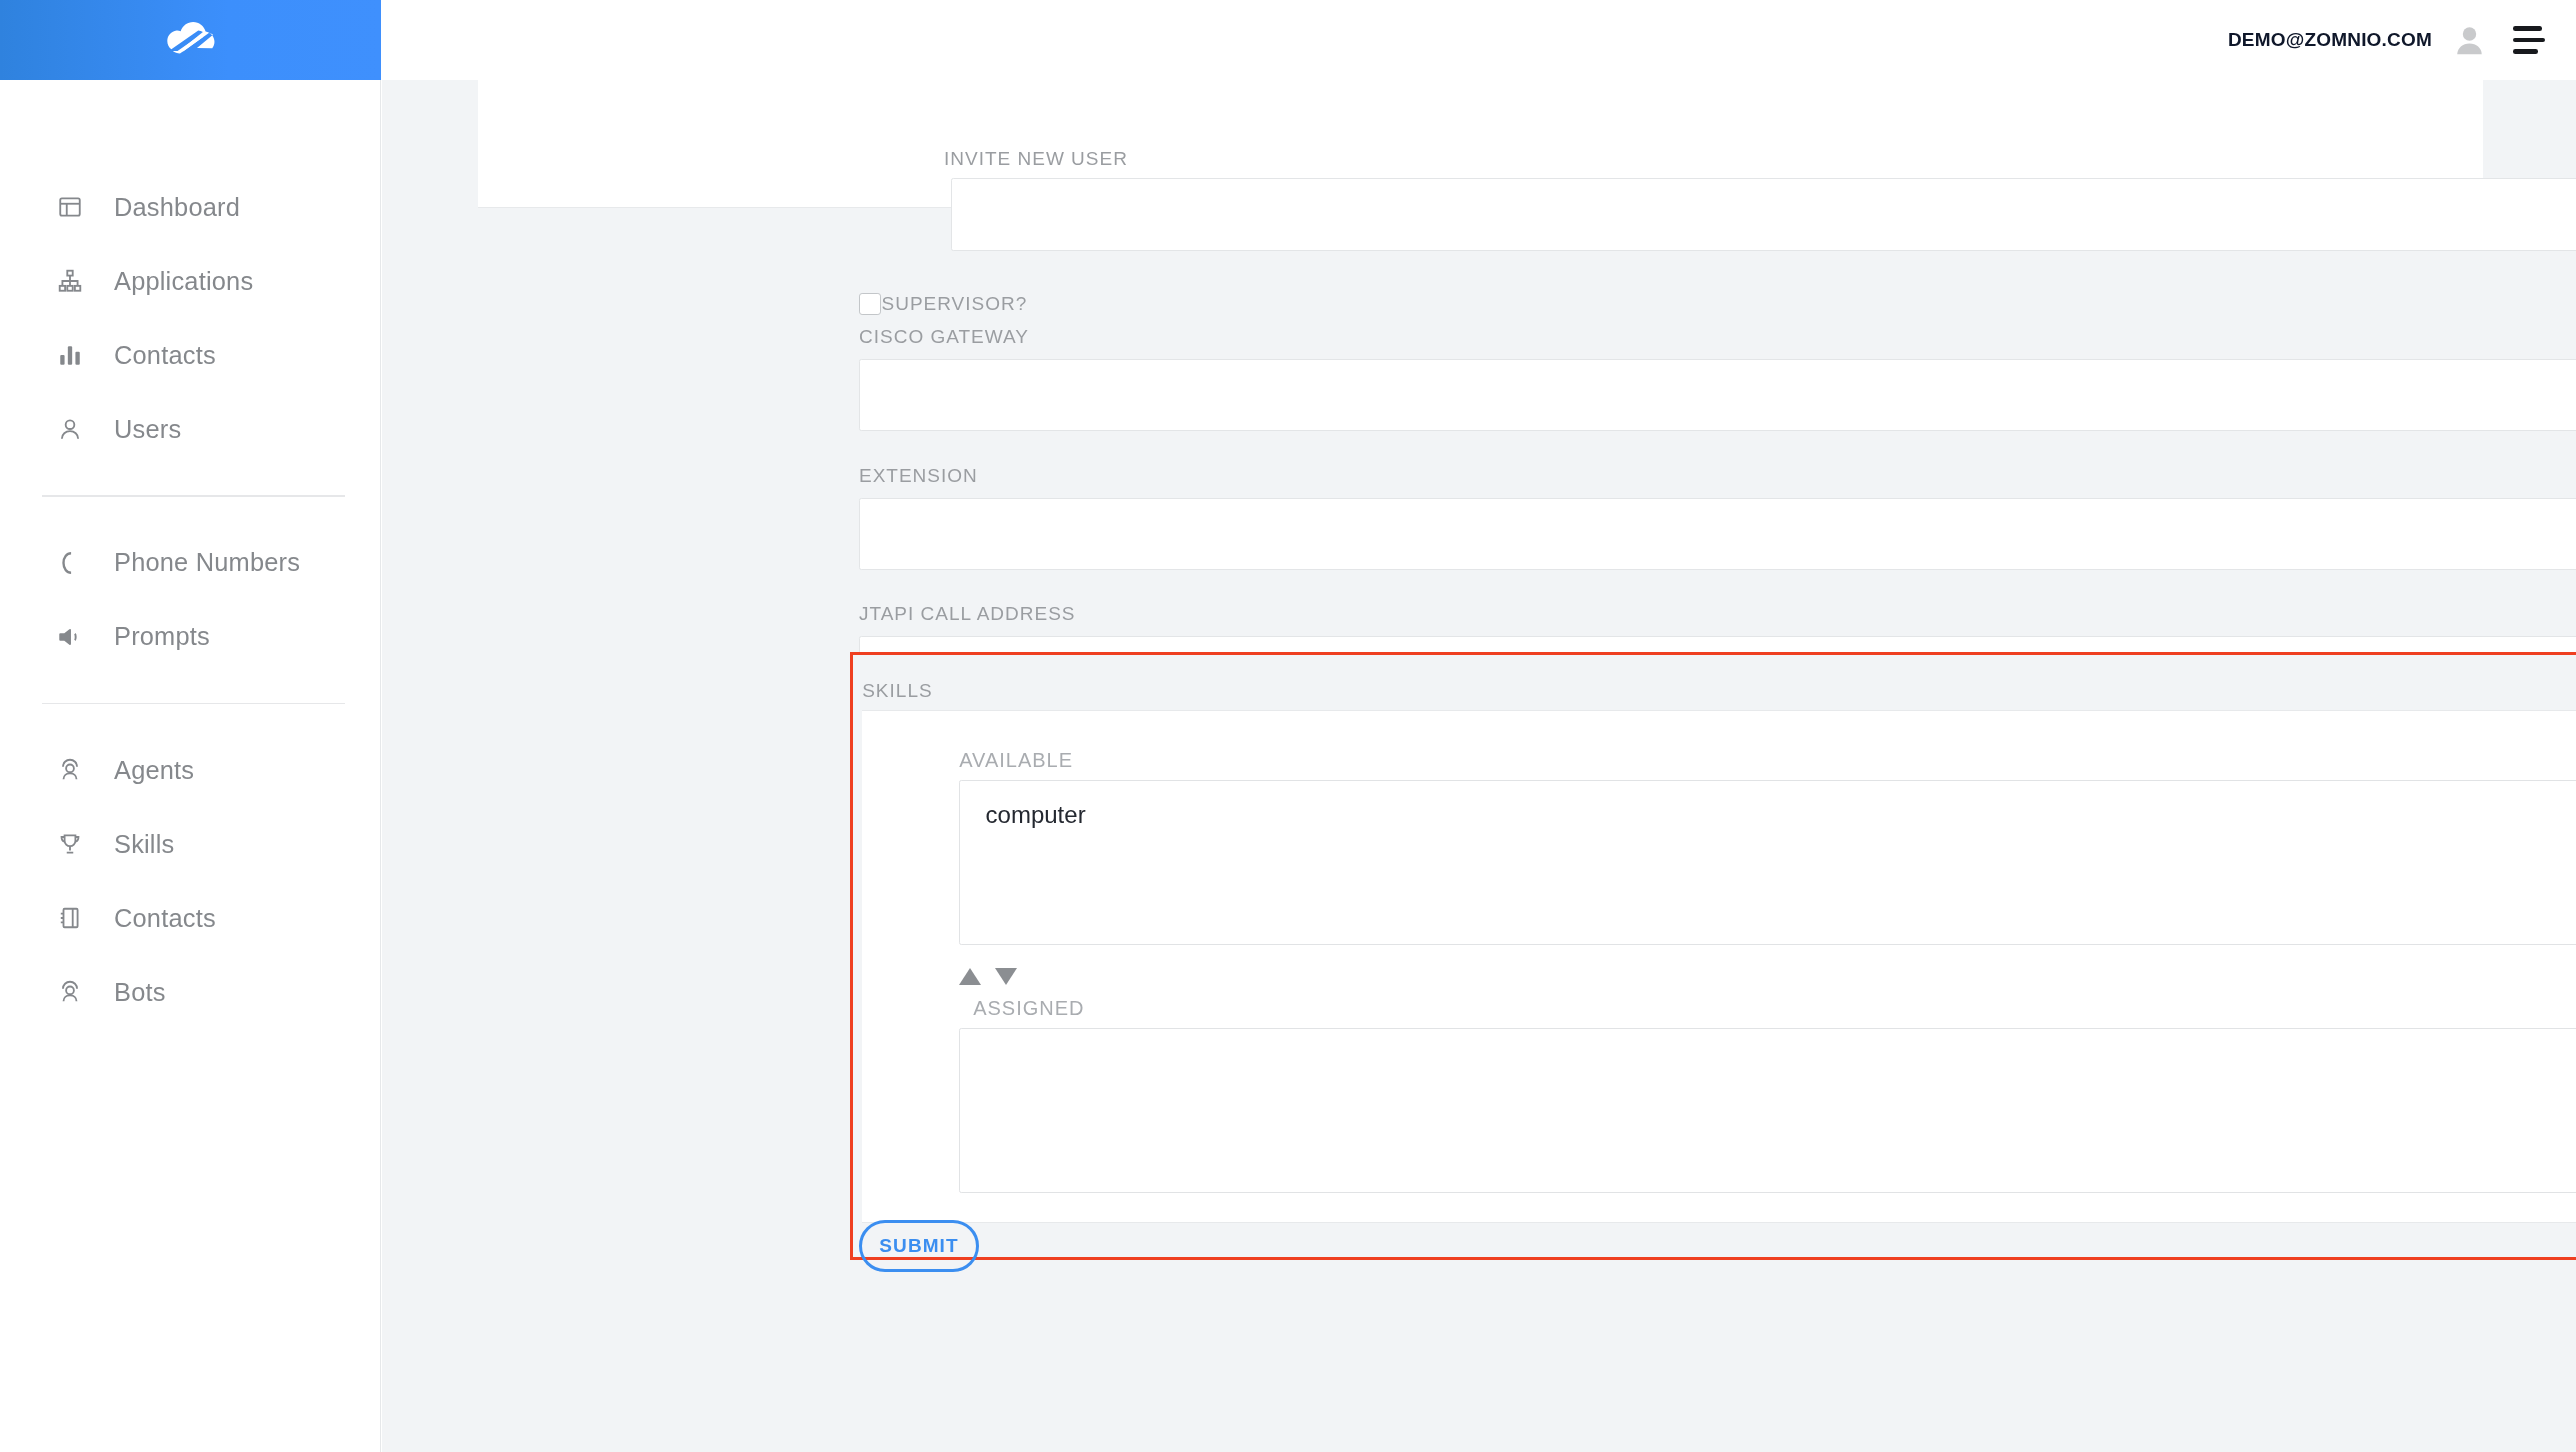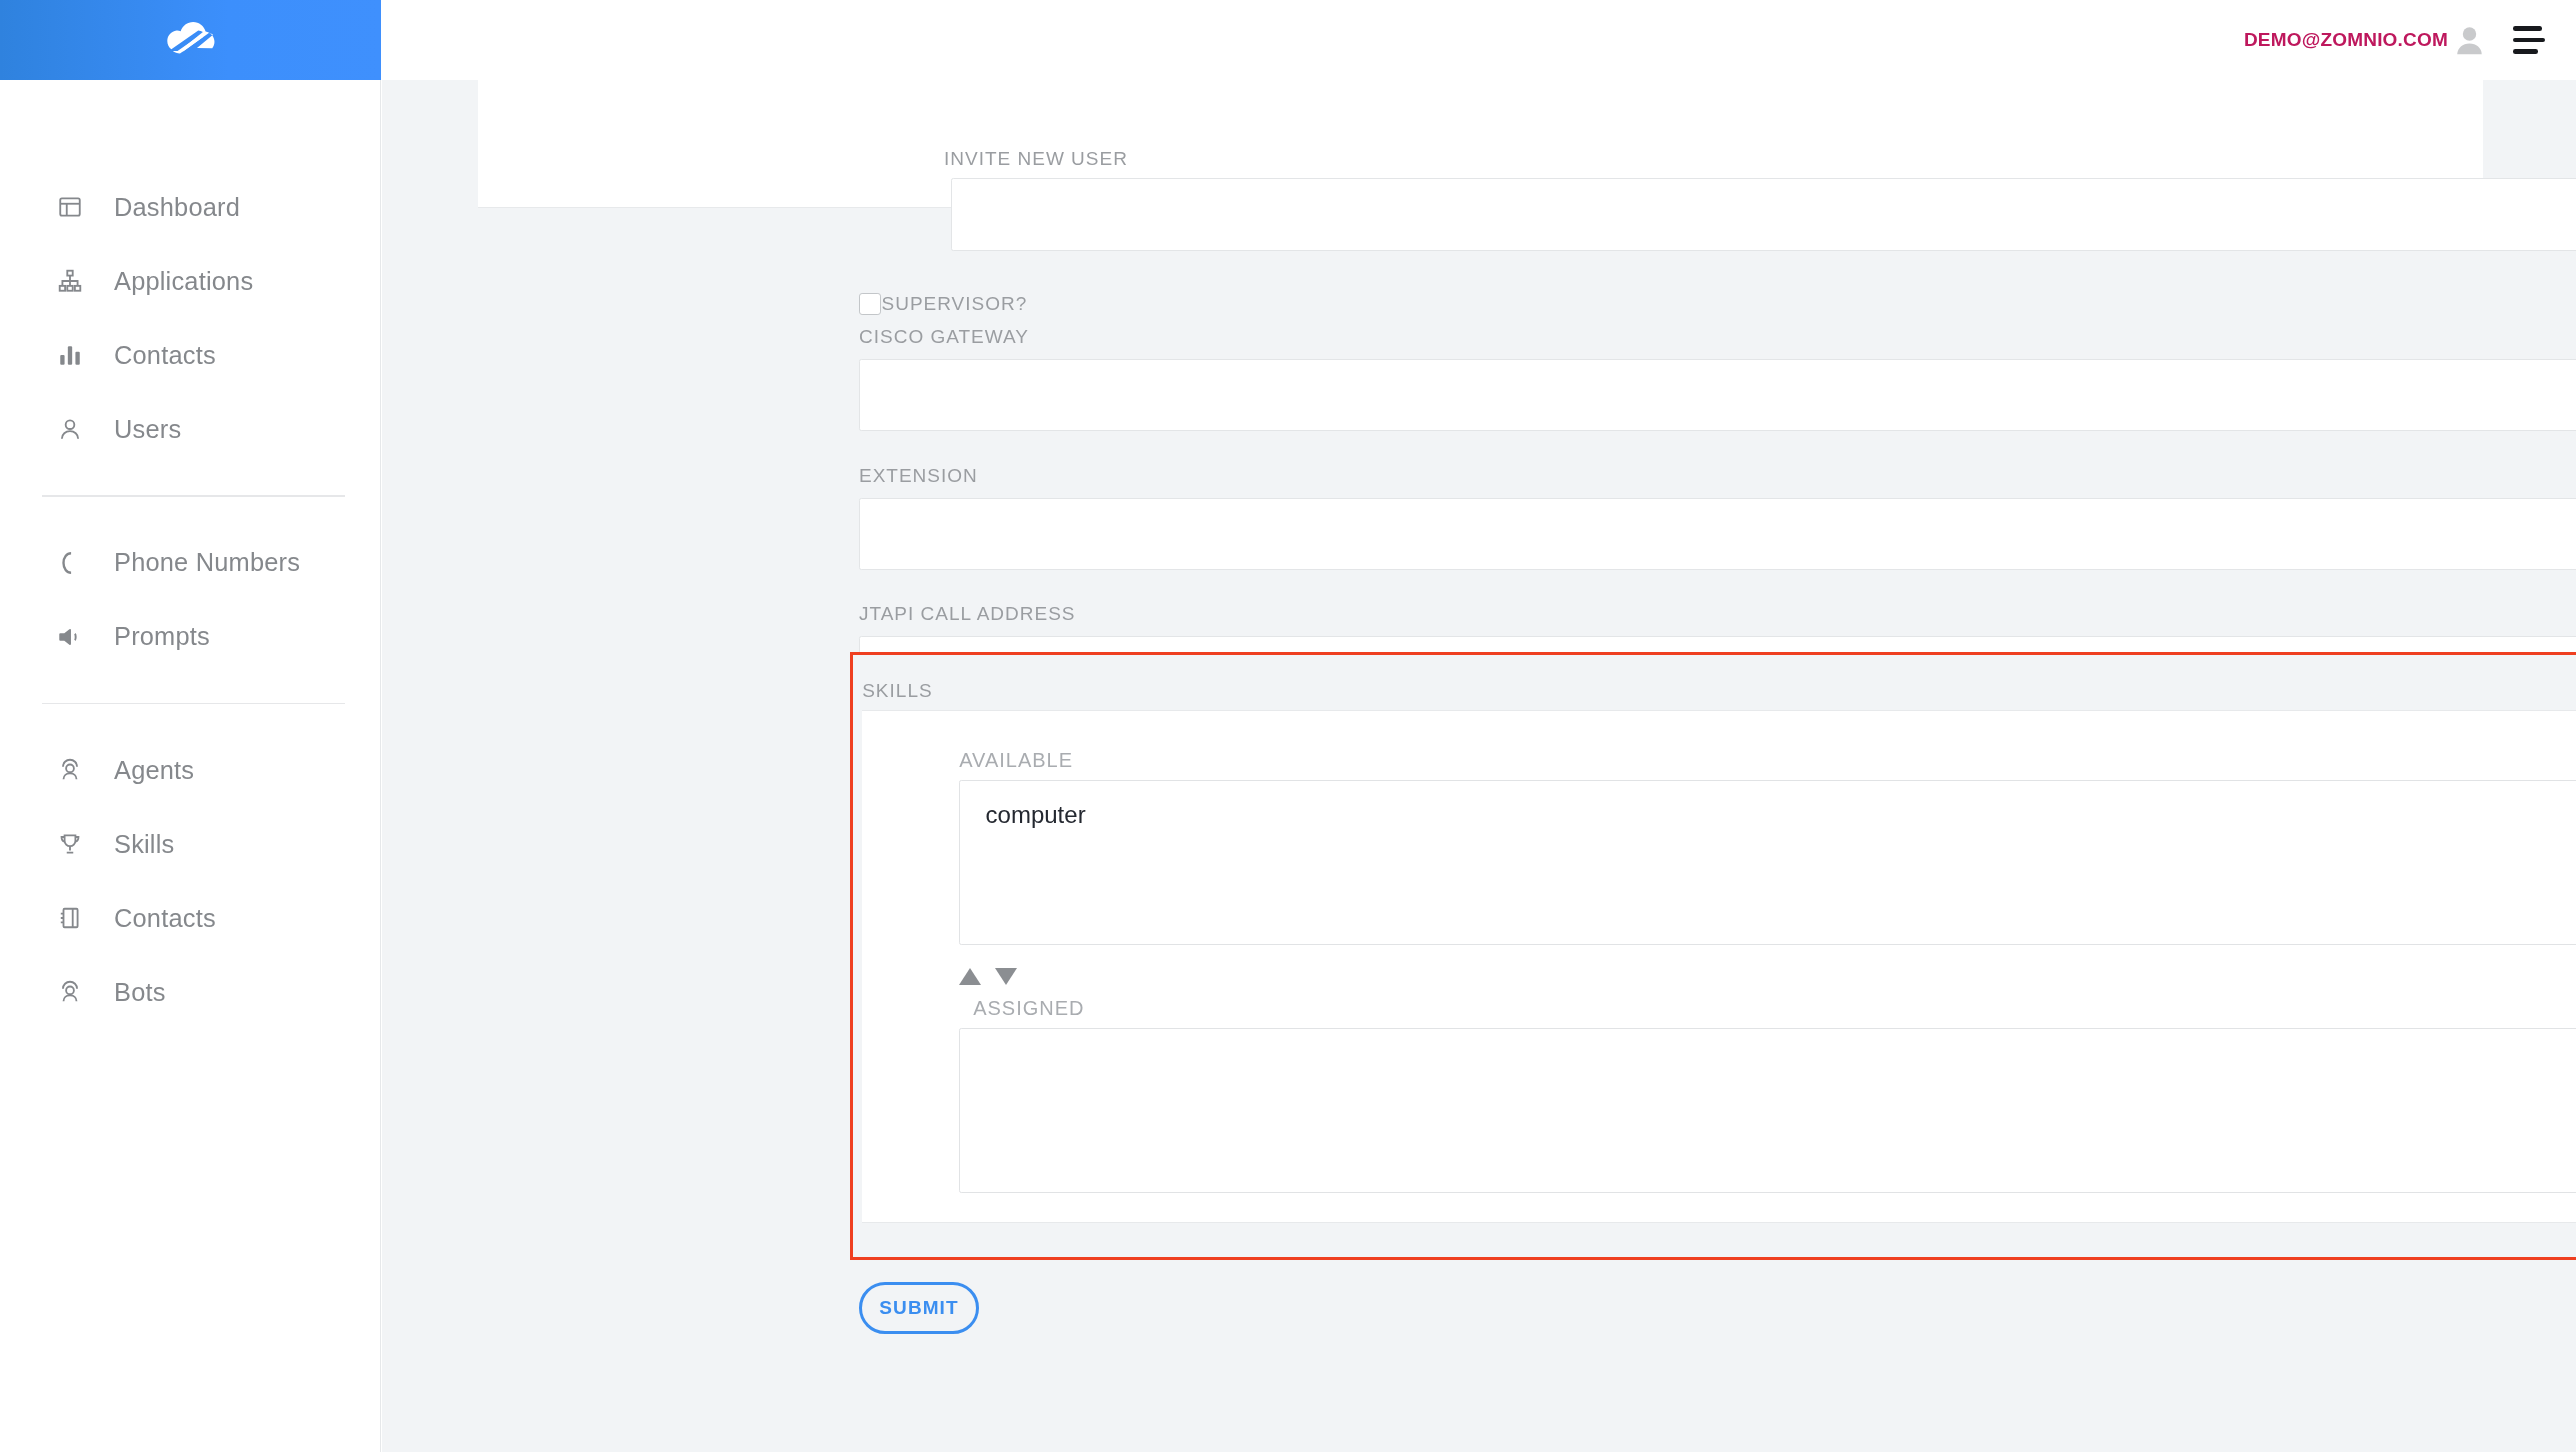--- a/index.html
+++ b/index.html
@@ -92,23 +92,23 @@
     display: flex;
     align-items: center;
     justify-content: flex-end;
     padding-right: 28px;
     z-index: 4;
   }
 
   #user-email {
     font-size: 19px;
     font-weight: bold;
-    color: #be185d;
+    color: #0f172a;
     letter-spacing: 0.2px;
-    margin-right: 4px;
+    margin-right: 20px;
   }
 
   #avatar {
     width: 35px; height: 35px;
     margin-right: 26px;
     color: #c9cacc;
   }
   #avatar svg { display: block; }
 
   #hamburger {
@@ -306,21 +306,21 @@
     background: #ffffff;
     border: 1.5px solid #e1e3e5;
     border-radius: 2.3px;
     overflow: hidden;
   }
 
   
   #submit-button {
     position: absolute;
     left: 477px;
-    top: 1202px;
+    top: 1140px;
     width: 120px;
     height: 52px;
     border: 3.1px solid #3b8ef0;
     border-radius: 26px;
     background: transparent;
     color: #3b8ef0;
     font-size: 19px;
     font-weight: bold;
     letter-spacing: 1.1px;
     font-family: "Liberation Sans", sans-serif;

